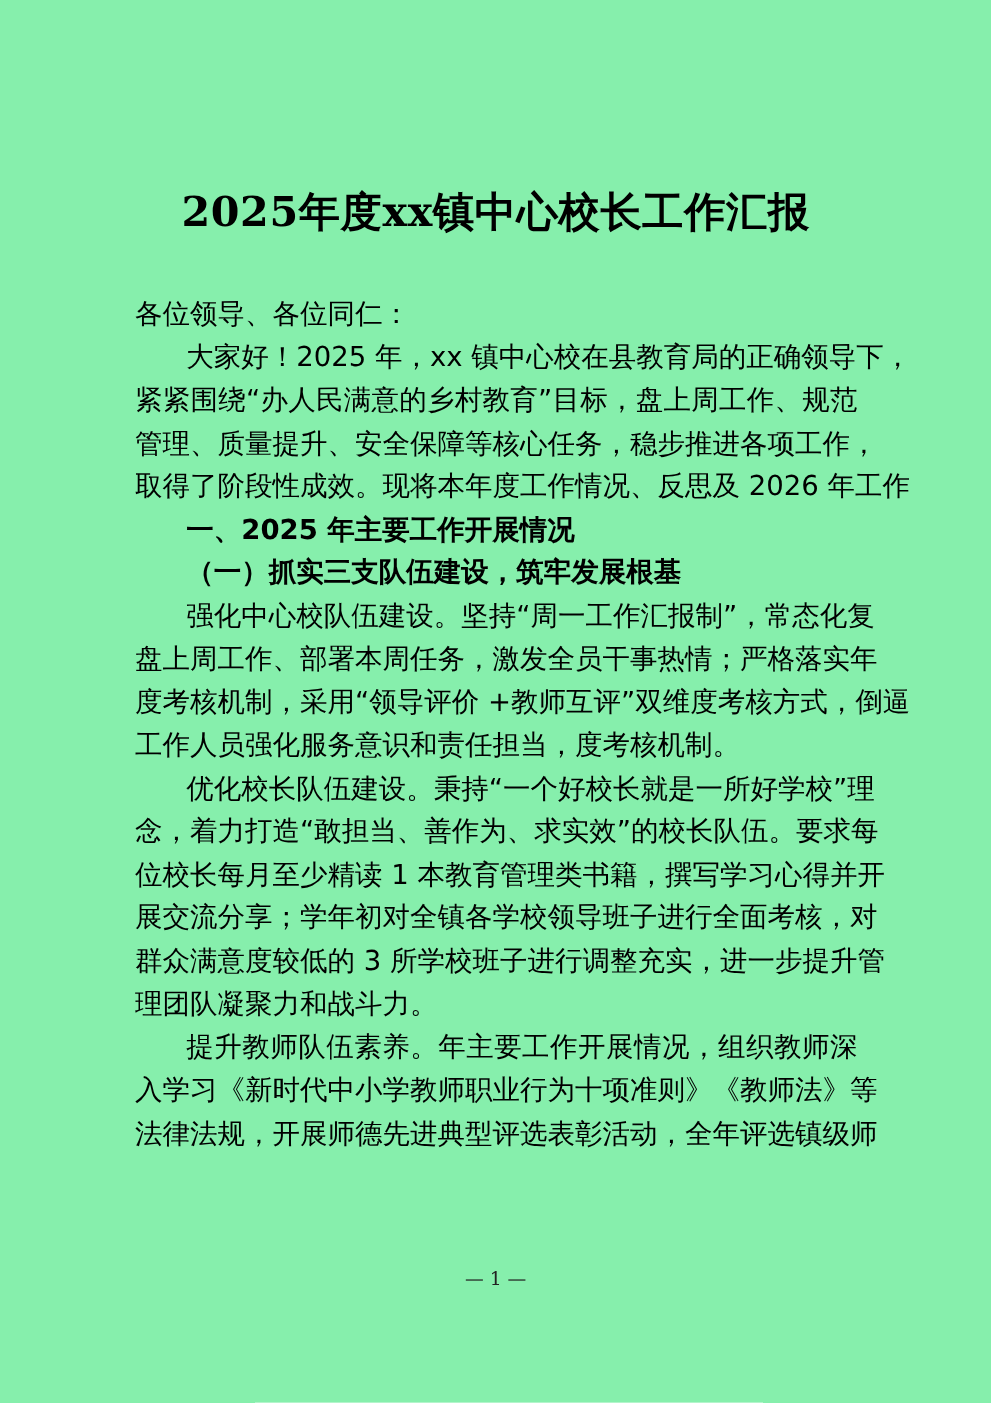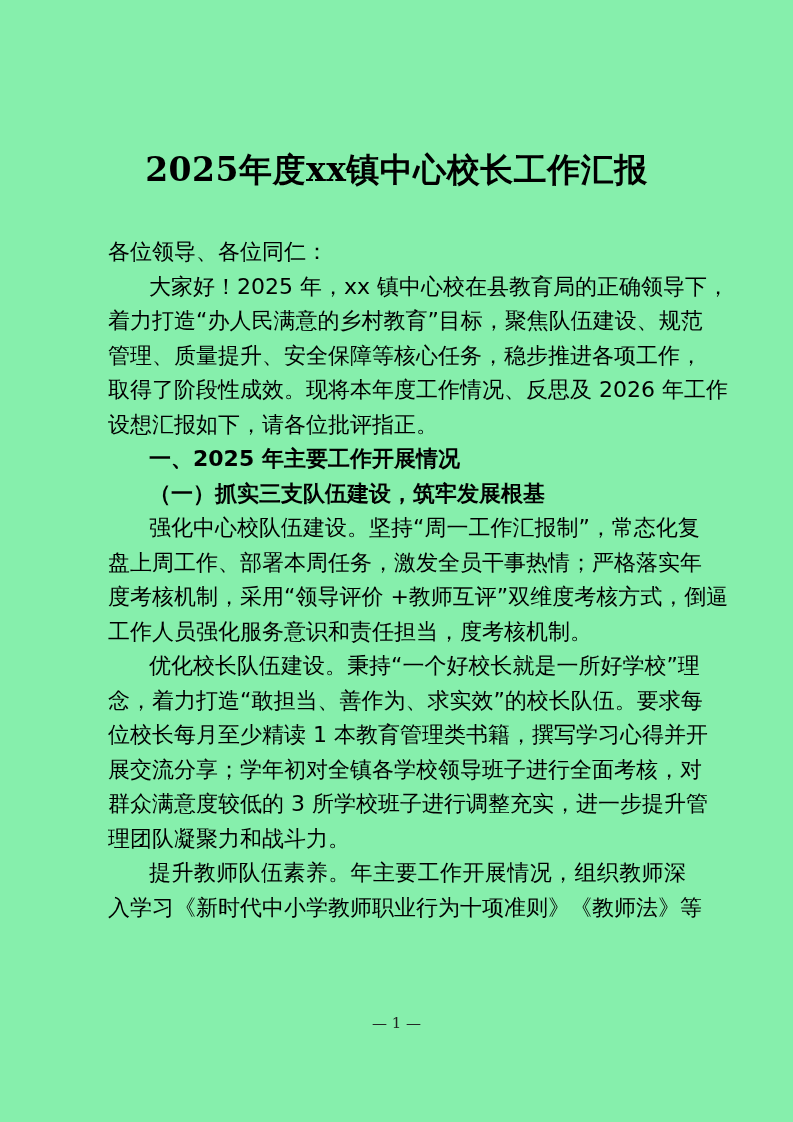--- a/index.html
+++ b/index.html
@@ -26,34 +26,34 @@
 </style>
 </head>
 <body>
 
 <div class="page">
   <div class="title">2025年度xx镇中心校长工作汇报</div>
 
   <div class="body">
     <span class="line last">各位领导、各位同仁：</span>
     <span class="line indent">大家好！2025 年，xx 镇中心校在县教育局的正确领导下，</span>
-    <span class="line">着力打造“办人民满意的乡村教育”目标，聚焦队伍建设、规范</span>
+    <span class="line">紧紧围绕“办人民满意的乡村教育”目标，盘上周工作、规范</span>
     <span class="line">管理、质量提升、安全保障等核心任务，稳步推进各项工作，</span>
     <span class="line">取得了阶段性成效。现将本年度工作情况、反思及 2026 年工作</span>
-    <span class="line last">设想汇报如下，请各位批评指正。</span>
     <span class="line indent bold last">一、2025 年主要工作开展情况</span>
     <span class="line indent bold last">（一）抓实三支队伍建设，筑牢发展根基</span>
     <span class="line indent">强化中心校队伍建设。坚持“周一工作汇报制”，常态化复</span>
     <span class="line">盘上周工作、部署本周任务，激发全员干事热情；严格落实年</span>
     <span class="line">度考核机制，采用“领导评价 +教师互评”双维度考核方式，倒逼</span>
     <span class="line last">工作人员强化服务意识和责任担当，度考核机制。</span>
     <span class="line indent">优化校长队伍建设。秉持“一个好校长就是一所好学校”理</span>
     <span class="line">念，着力打造“敢担当、善作为、求实效”的校长队伍。要求每</span>
     <span class="line">位校长每月至少精读 1 本教育管理类书籍，撰写学习心得并开</span>
     <span class="line">展交流分享；学年初对全镇各学校领导班子进行全面考核，对</span>
     <span class="line">群众满意度较低的 3 所学校班子进行调整充实，进一步提升管</span>
     <span class="line last">理团队凝聚力和战斗力。</span>
     <span class="line indent">提升教师队伍素养。年主要工作开展情况，组织教师深</span>
     <span class="line">入学习《新时代中小学教师职业行为十项准则》《教师法》等</span>
+    <span class="line">法律法规，开展师德先进典型评选表彰活动，全年评选镇级师</span>
   </div>
 
   <div class="footer">— 1 —</div>
 </div>
 
 </body></html>

